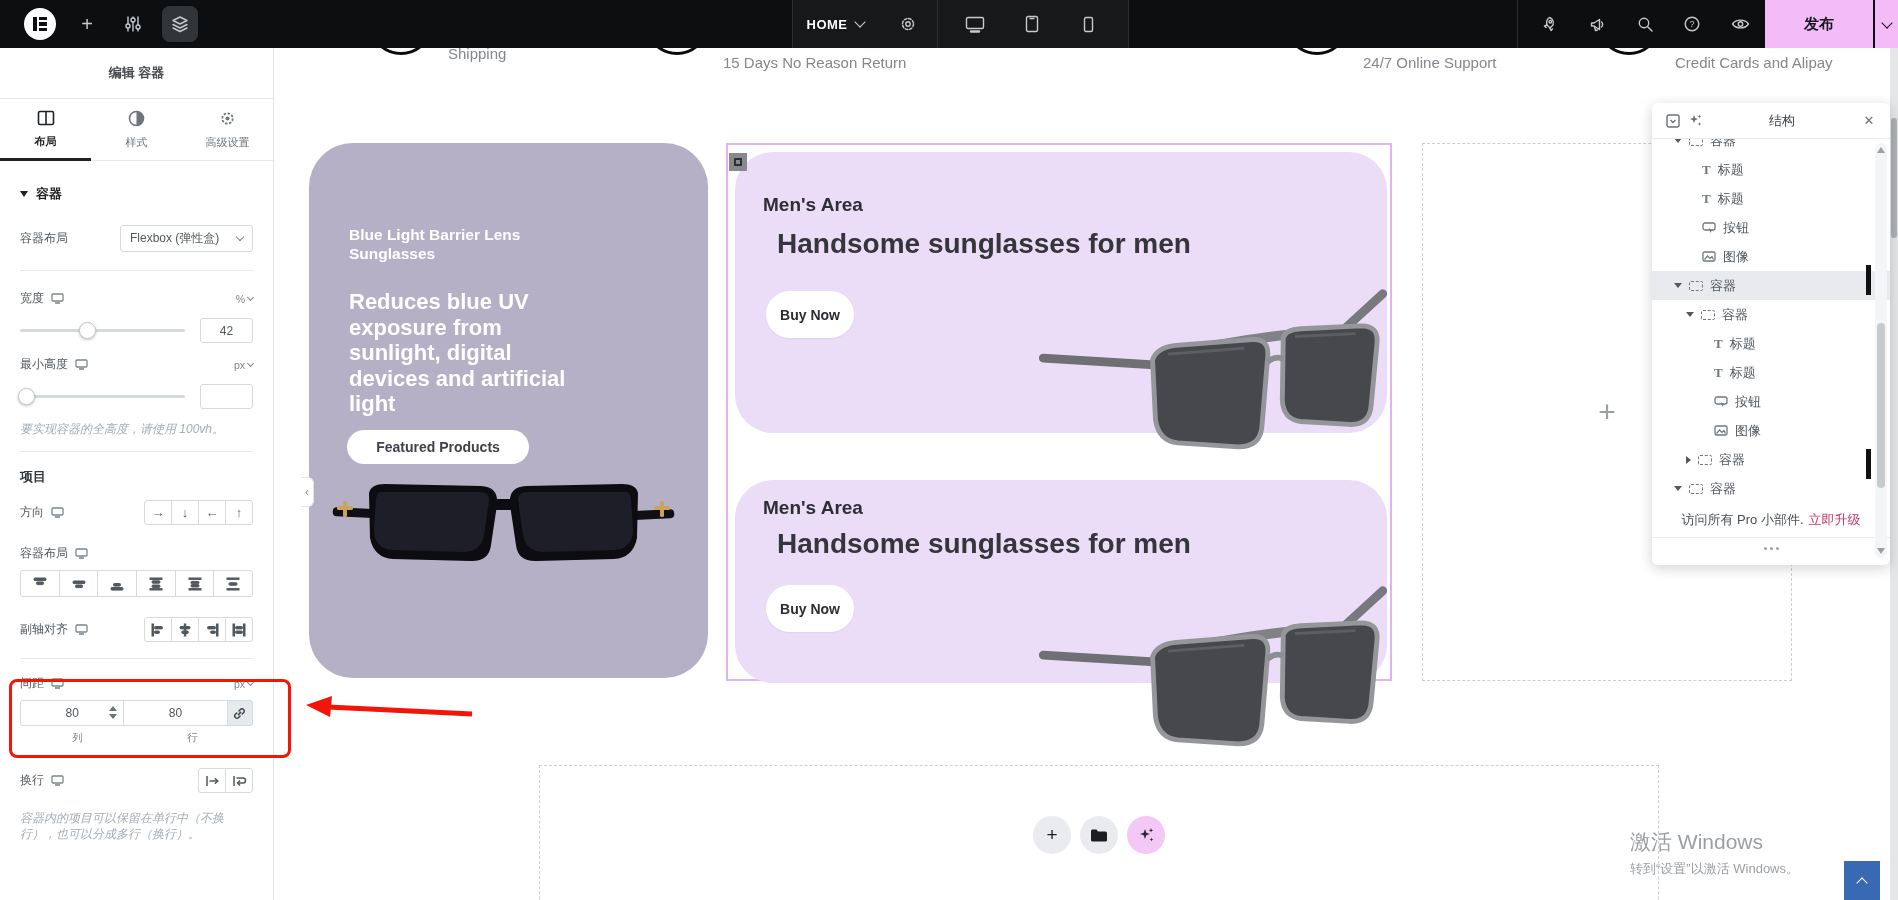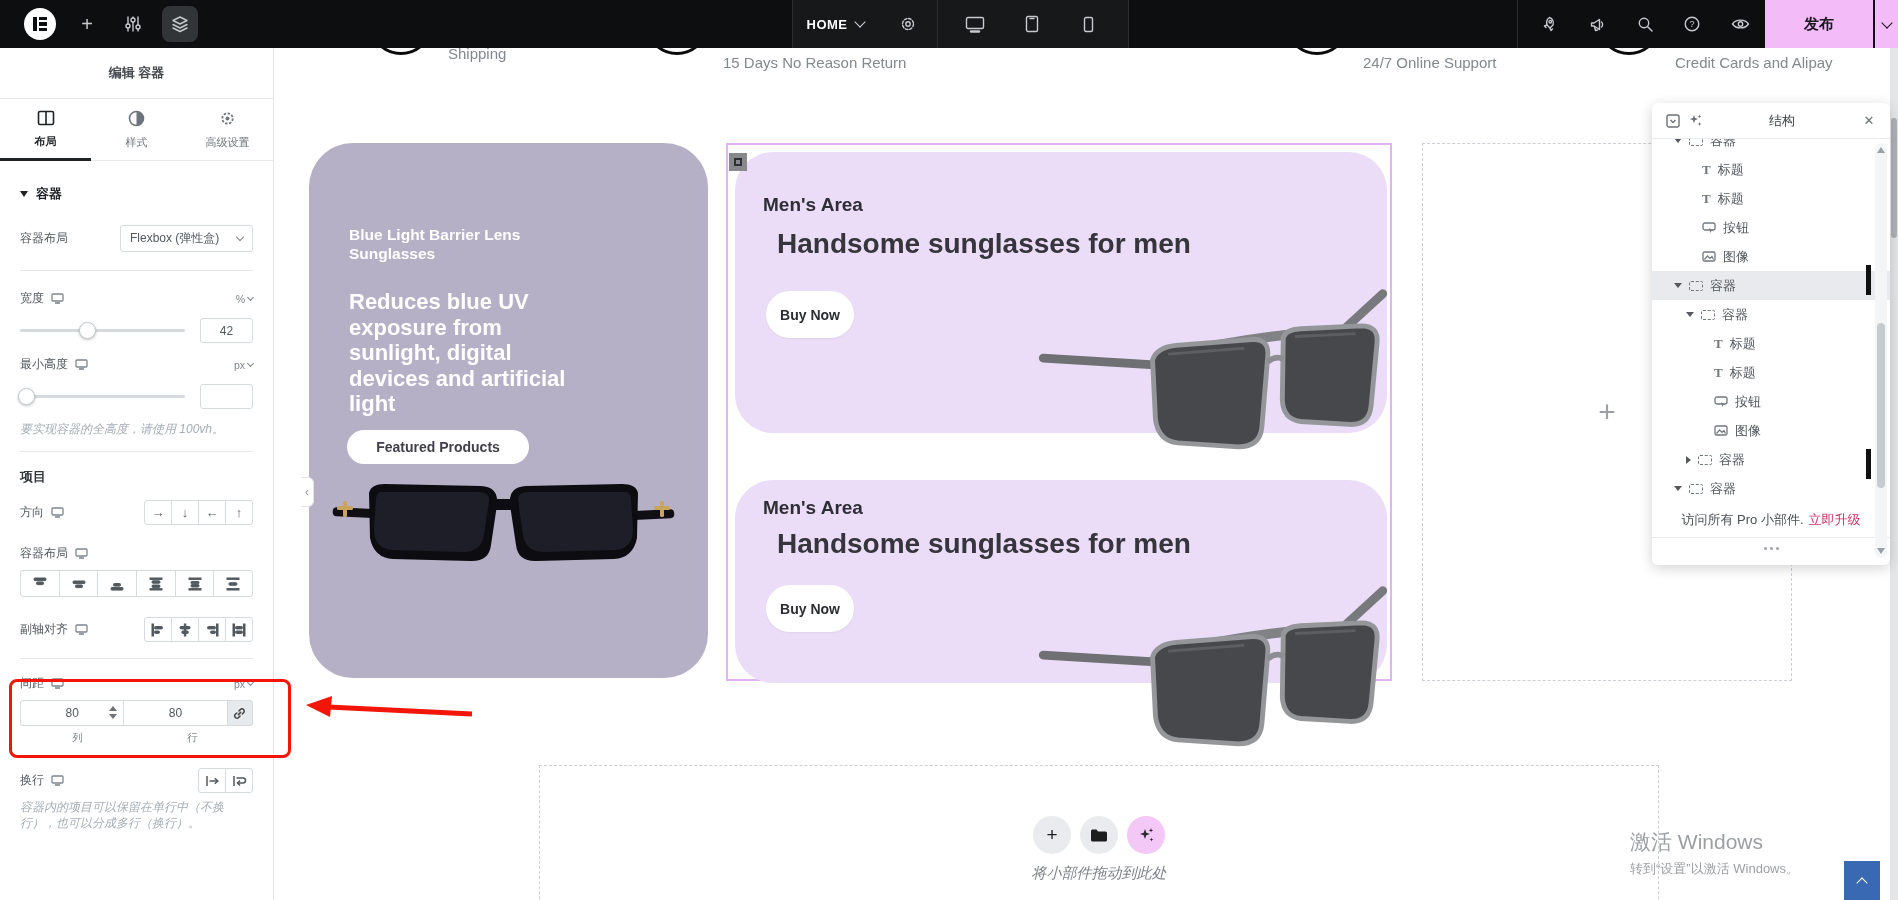--- a/index.html
+++ b/index.html
@@ -202,21 +202,20 @@
             </svg>
         </div>
         <div class="circle-btn ai">
           <svg width="17" height="17" viewBox="0 0 17 17">
               <path d="M7 2 L8.3 5.7 L12 7 L8.3 8.3 L7 12 L5.7 8.3 L2 7 L5.7 5.7 Z" fill="#2c2d31"></path>
               <path d="M13 1 L13.6 2.7 L15.3 3.3 L13.6 3.9 L13 5.6 L12.4 3.9 L10.7 3.3 L12.4 2.7 Z" fill="#2c2d31"></path>
               <path d="M13.5 10.5 L14 12 L15.5 12.5 L14 13 L13.5 14.5 L13 13 L11.5 12.5 L13 12 Z" fill="#2c2d31"></path>
             </svg>
         </div>
       </div>
-      <div class="drop-hint">将小部件拖动到此处</div>
     </div>
   </div>
 
   <div class="toolbar">
     <div class="tb-seg-mid"></div>
     <div class="tb-div" style="left:792px"></div>
     <div class="tb-div" style="left:937px"></div>
     <div class="tb-div" style="left:1128px"></div>
     <div class="tb-div" style="left:1517px"></div>
 
@@ -577,21 +576,21 @@
           <div class="gbtn">
               <svg width="15" height="12" viewBox="0 0 15 12" fill="none" stroke="#51585e" stroke-width="1.5">
                 <line x1="2" y1="1" x2="2" y2="11"></line>
                 <path d="M4.5 3 L11 3 Q13.5 3 13.5 5.5 Q13.5 8 11 8 L6 8"></path>
                 <path d="M8 5.5 L5.5 8 L8 10.5" fill="none"></path>
               </svg>
             </div>
         </div>
       </div>
 
-      <div class="note" style="margin-top:6px">容器内的项目可以保留在单行中（不换行），也可以分成多行（换行）。</div>
+      <div class="note" style="margin-top:17px">容器内的项目可以保留在单行中（不换行），也可以分成多行（换行）。</div>
 
     </div>
   </div>
 
   <div class="collapse-tab">‹</div>
 
   <div class="red-box"></div>
   <svg class="red-arrow" width="185" height="40" viewBox="0 0 185 40">
     <line x1="28" y1="17" x2="172" y2="24" stroke="#f21508" stroke-width="5"></line>
     <polygon points="6,15 32,6 30,27" fill="#f21508"></polygon>

